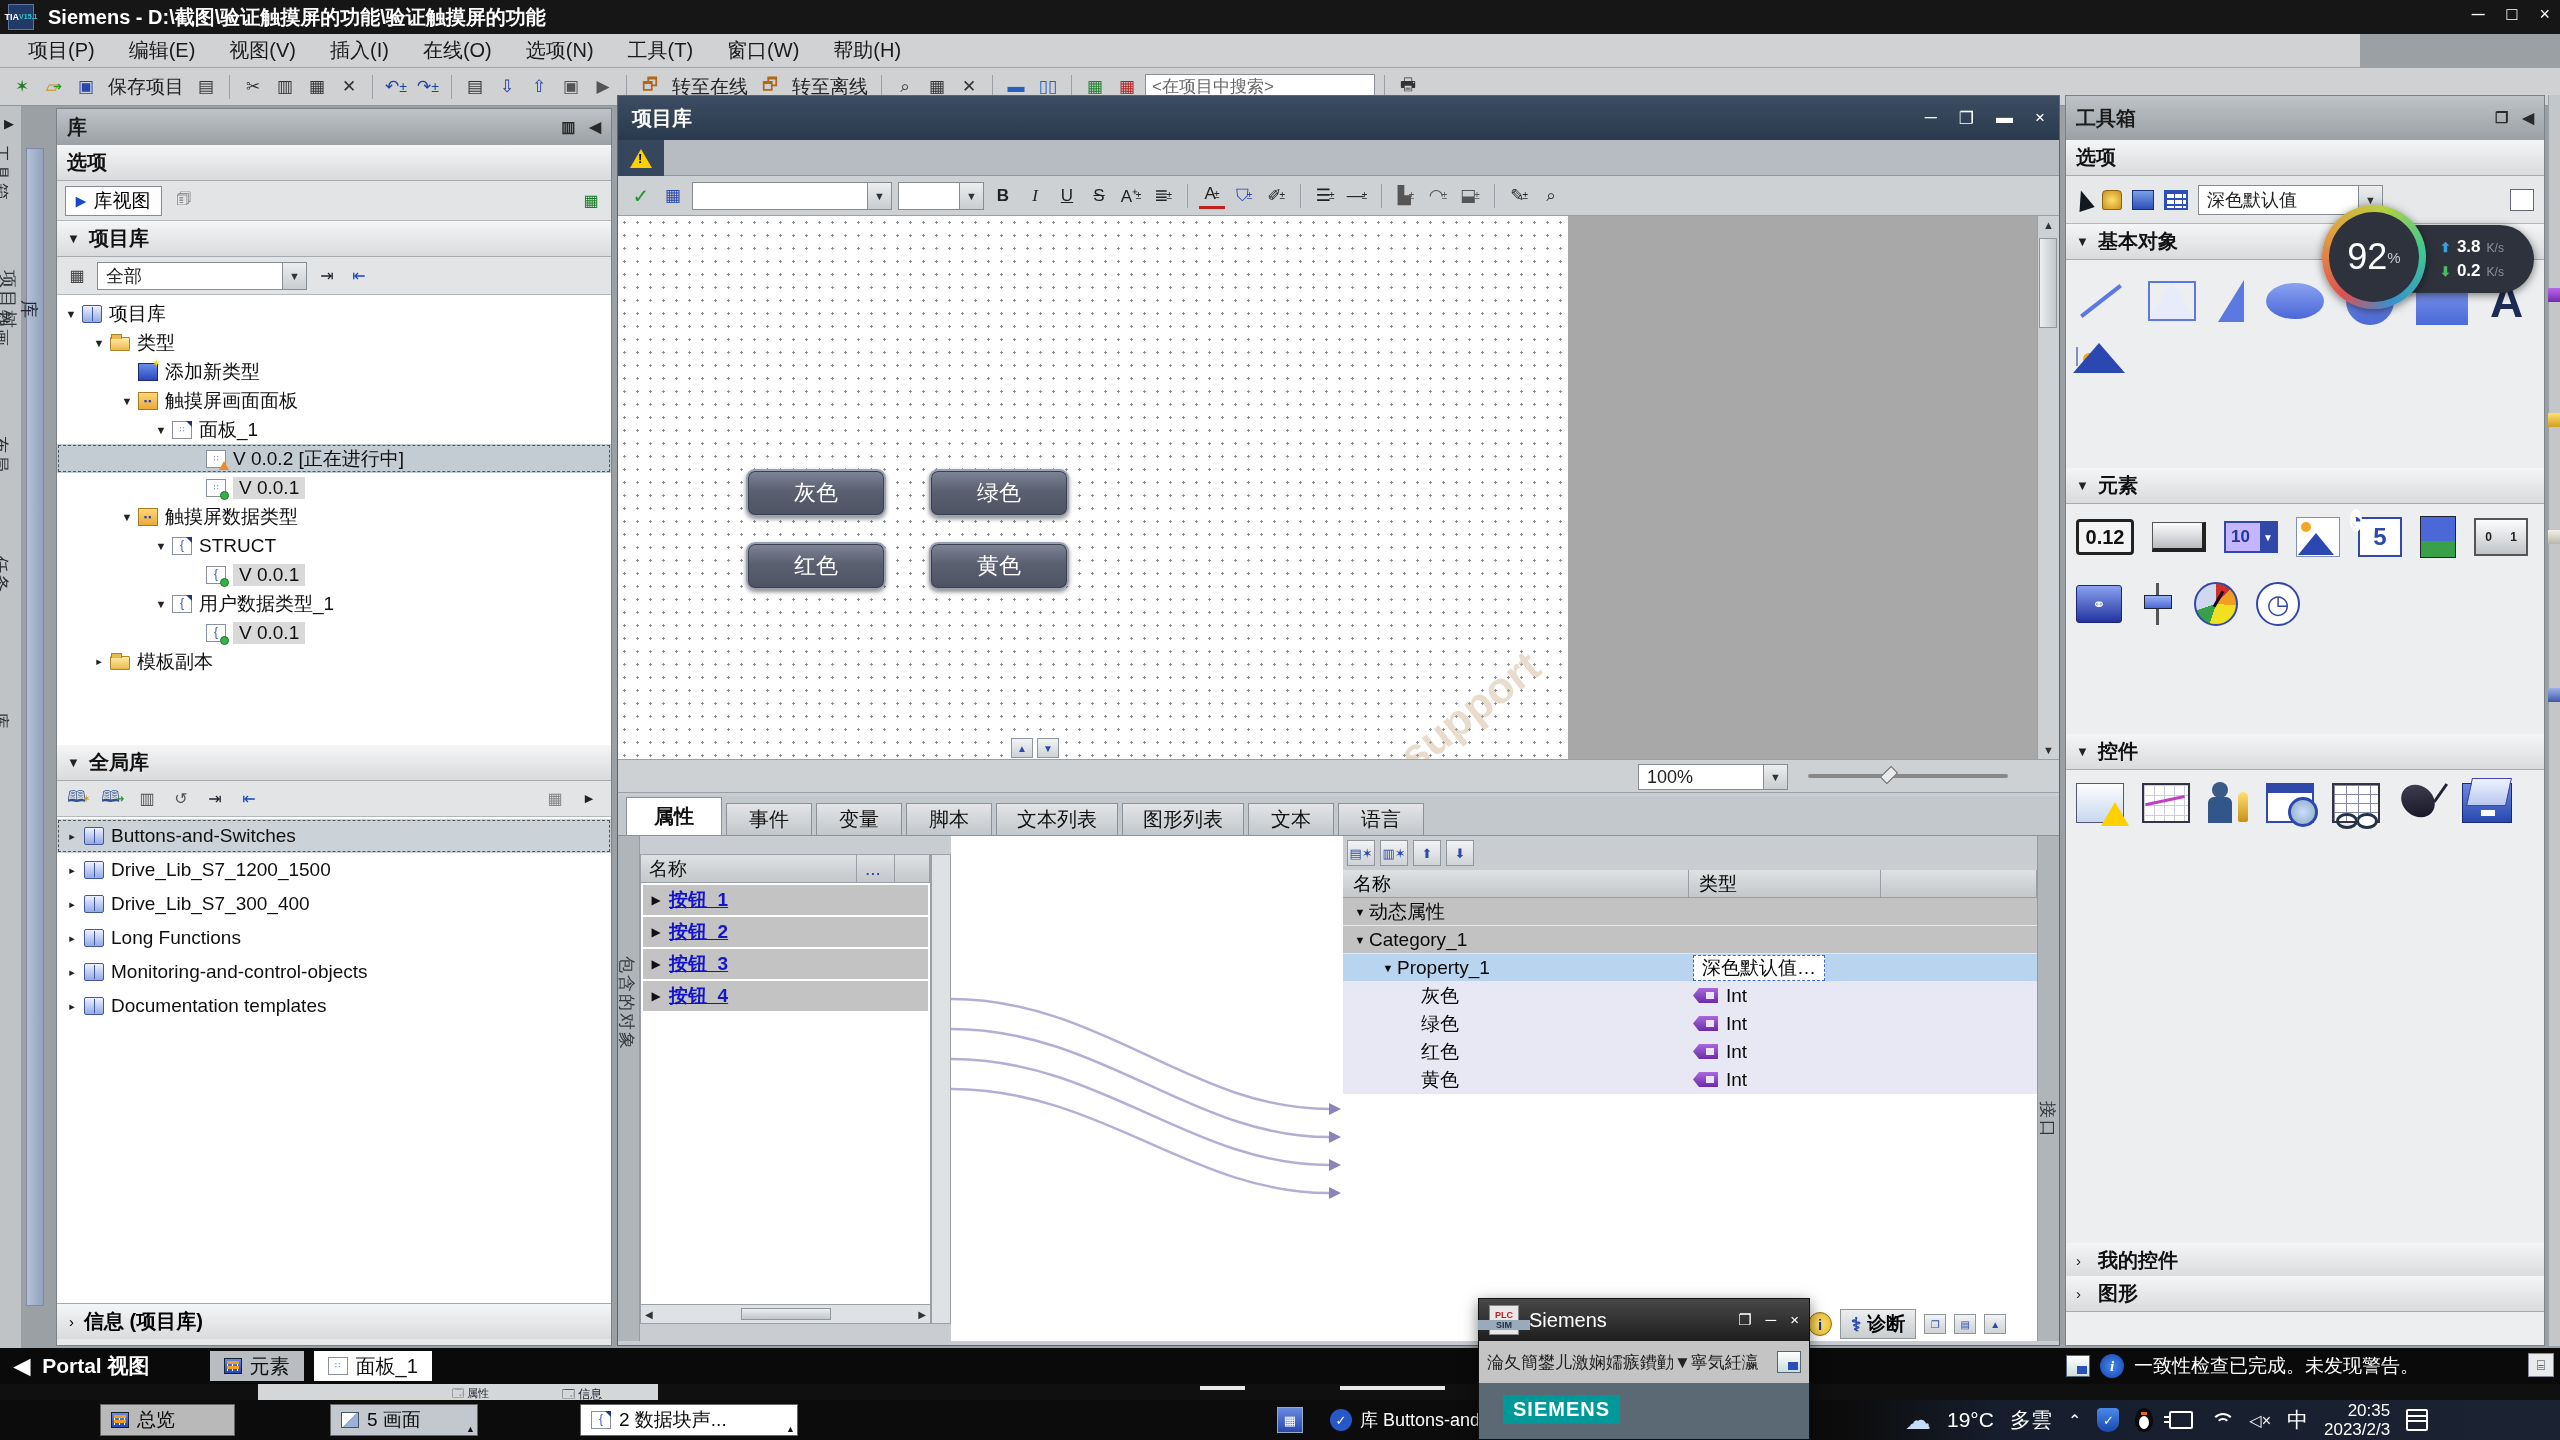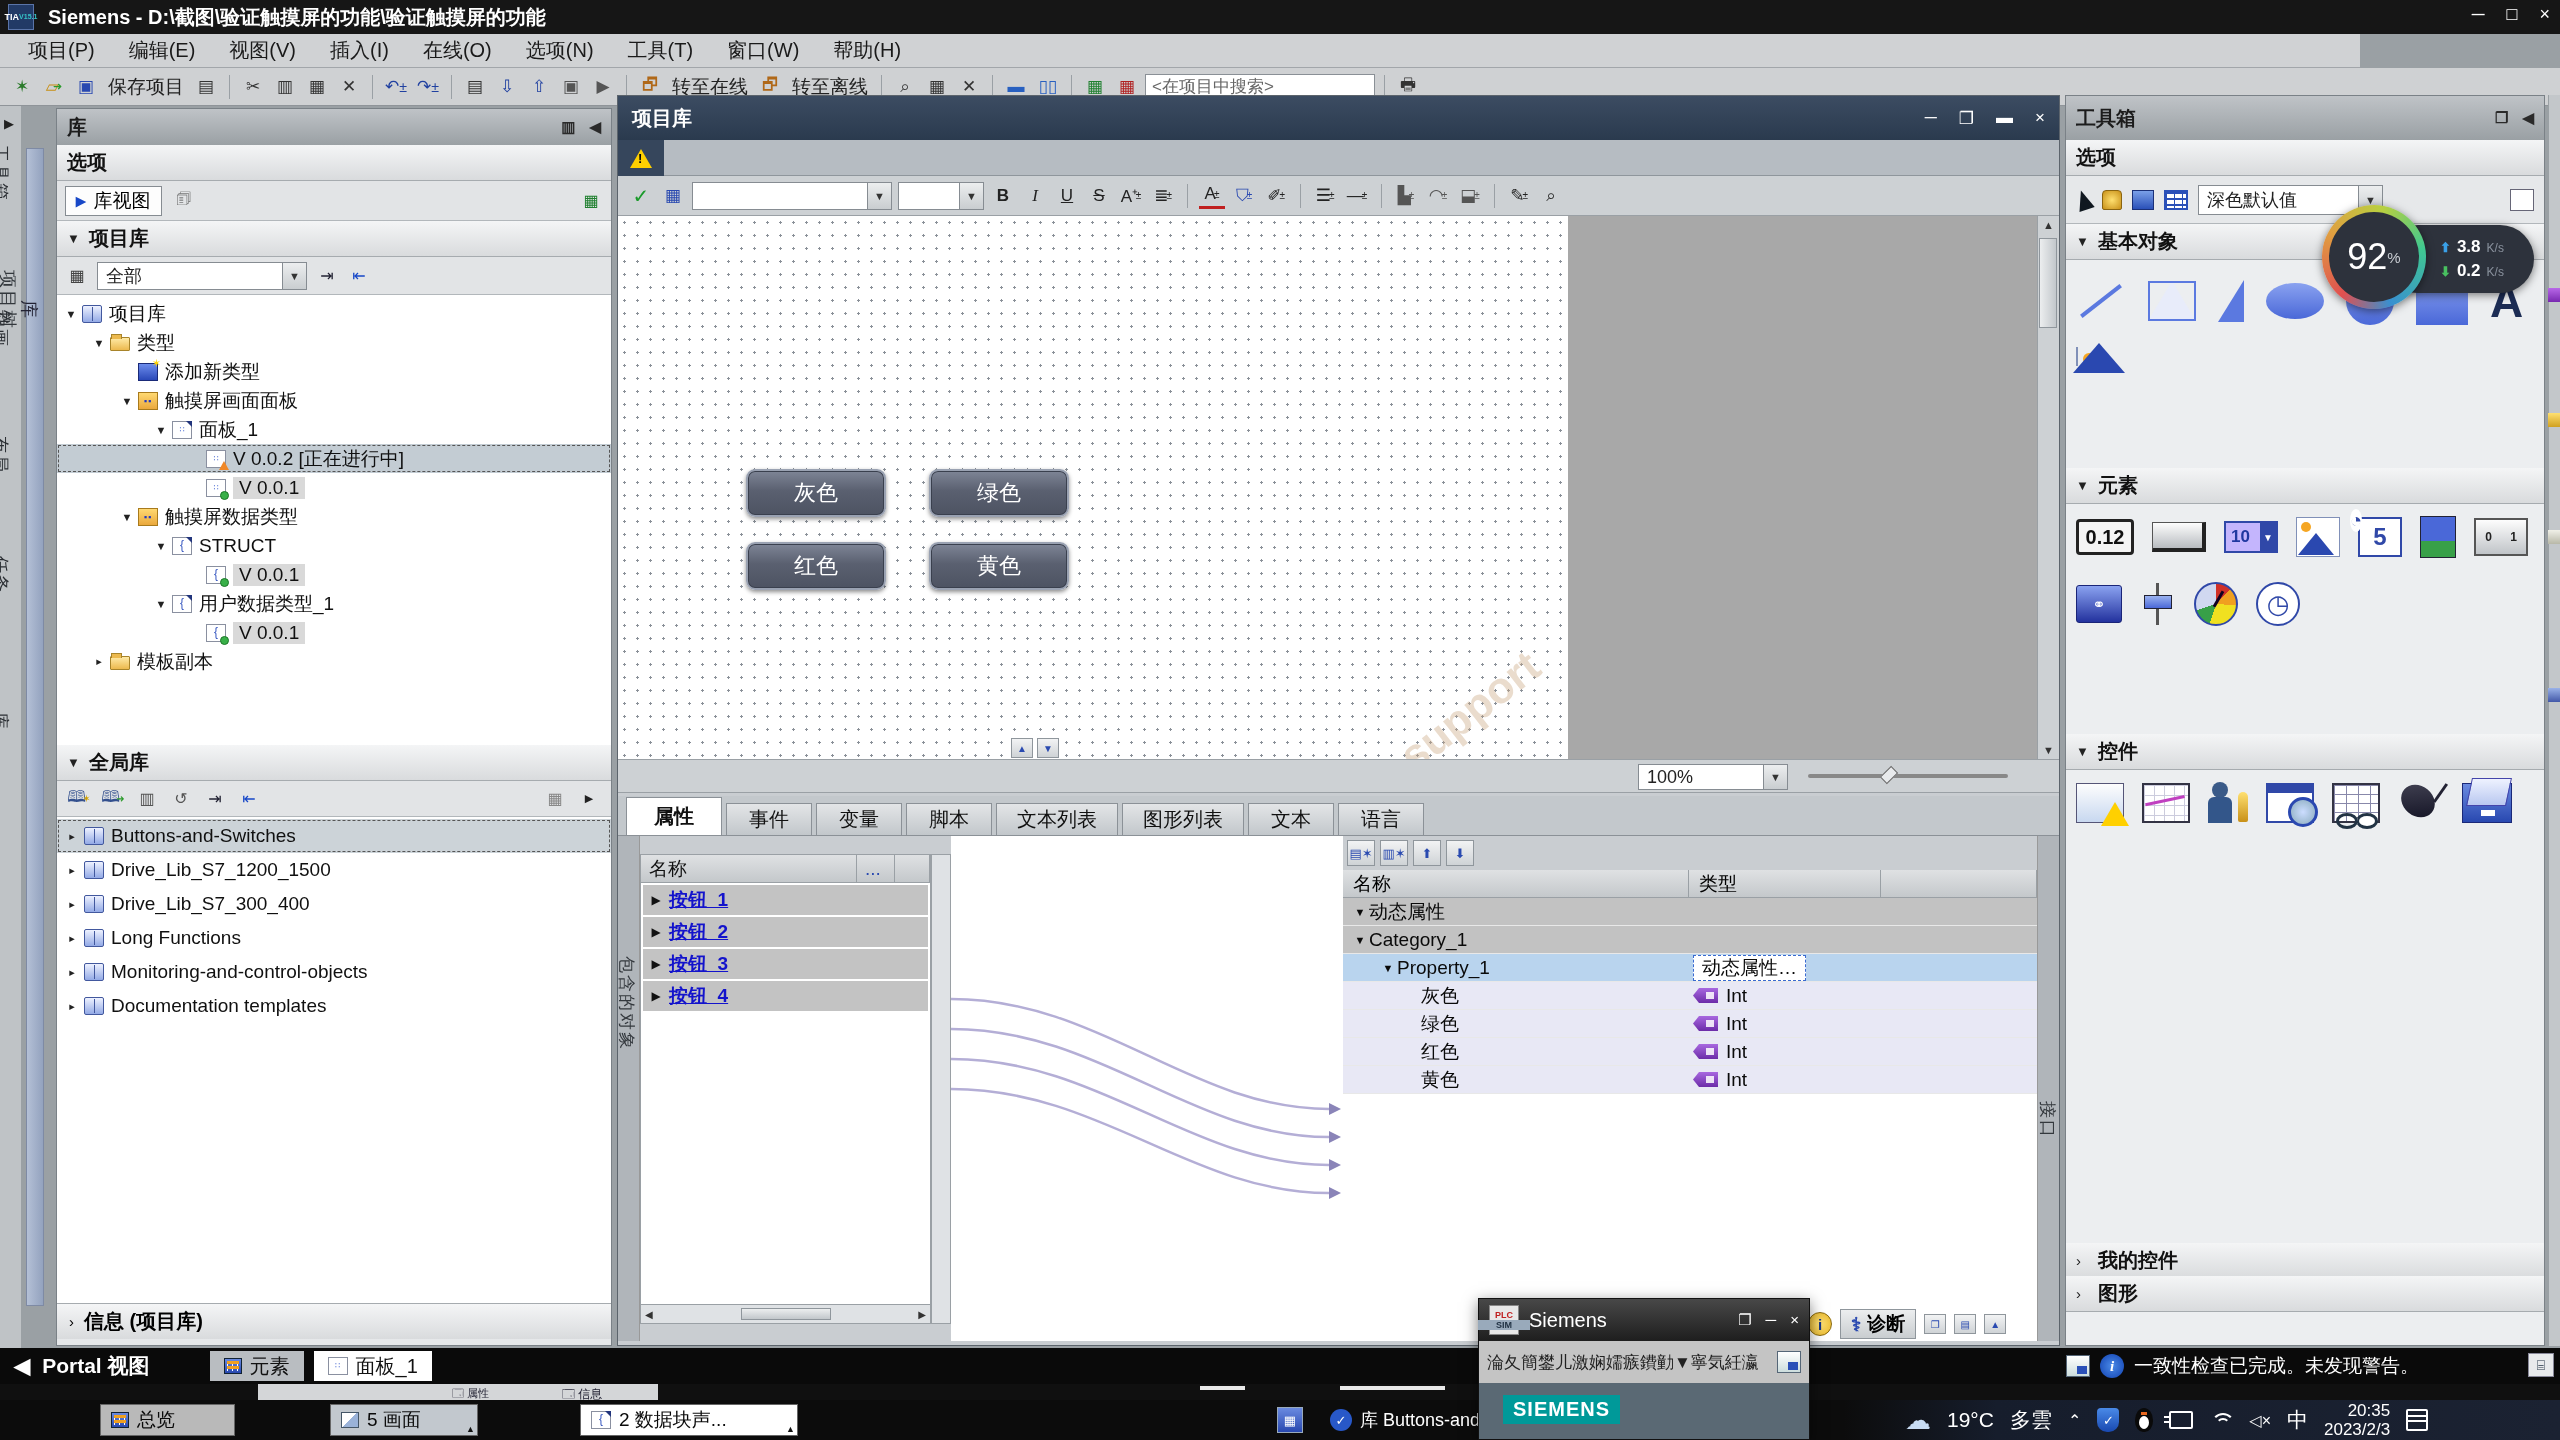--- a/index.html
+++ b/index.html
@@ -617,21 +617,21 @@
               <span>Category_1</span>
             </span>
             <span class="type"></span>
           </div>
         <div class="prow bg-sel">
             <span class="name" style="padding-left:36px">
               <span class="ar">▼</span>
               <span>Property_1</span>
             </span>
             <span class="type">
-              <span class="typesel">动态属性…</span>
+              <span class="typesel">深色默认值…</span>
             </span>
           </div>
         <div class="prow bg-lav">
             <span class="name" style="padding-left:78px">
               <span>灰色</span>
             </span>
             <span class="type">
               <span class="tagint"></span>
               <span>Int</span>
             </span>

